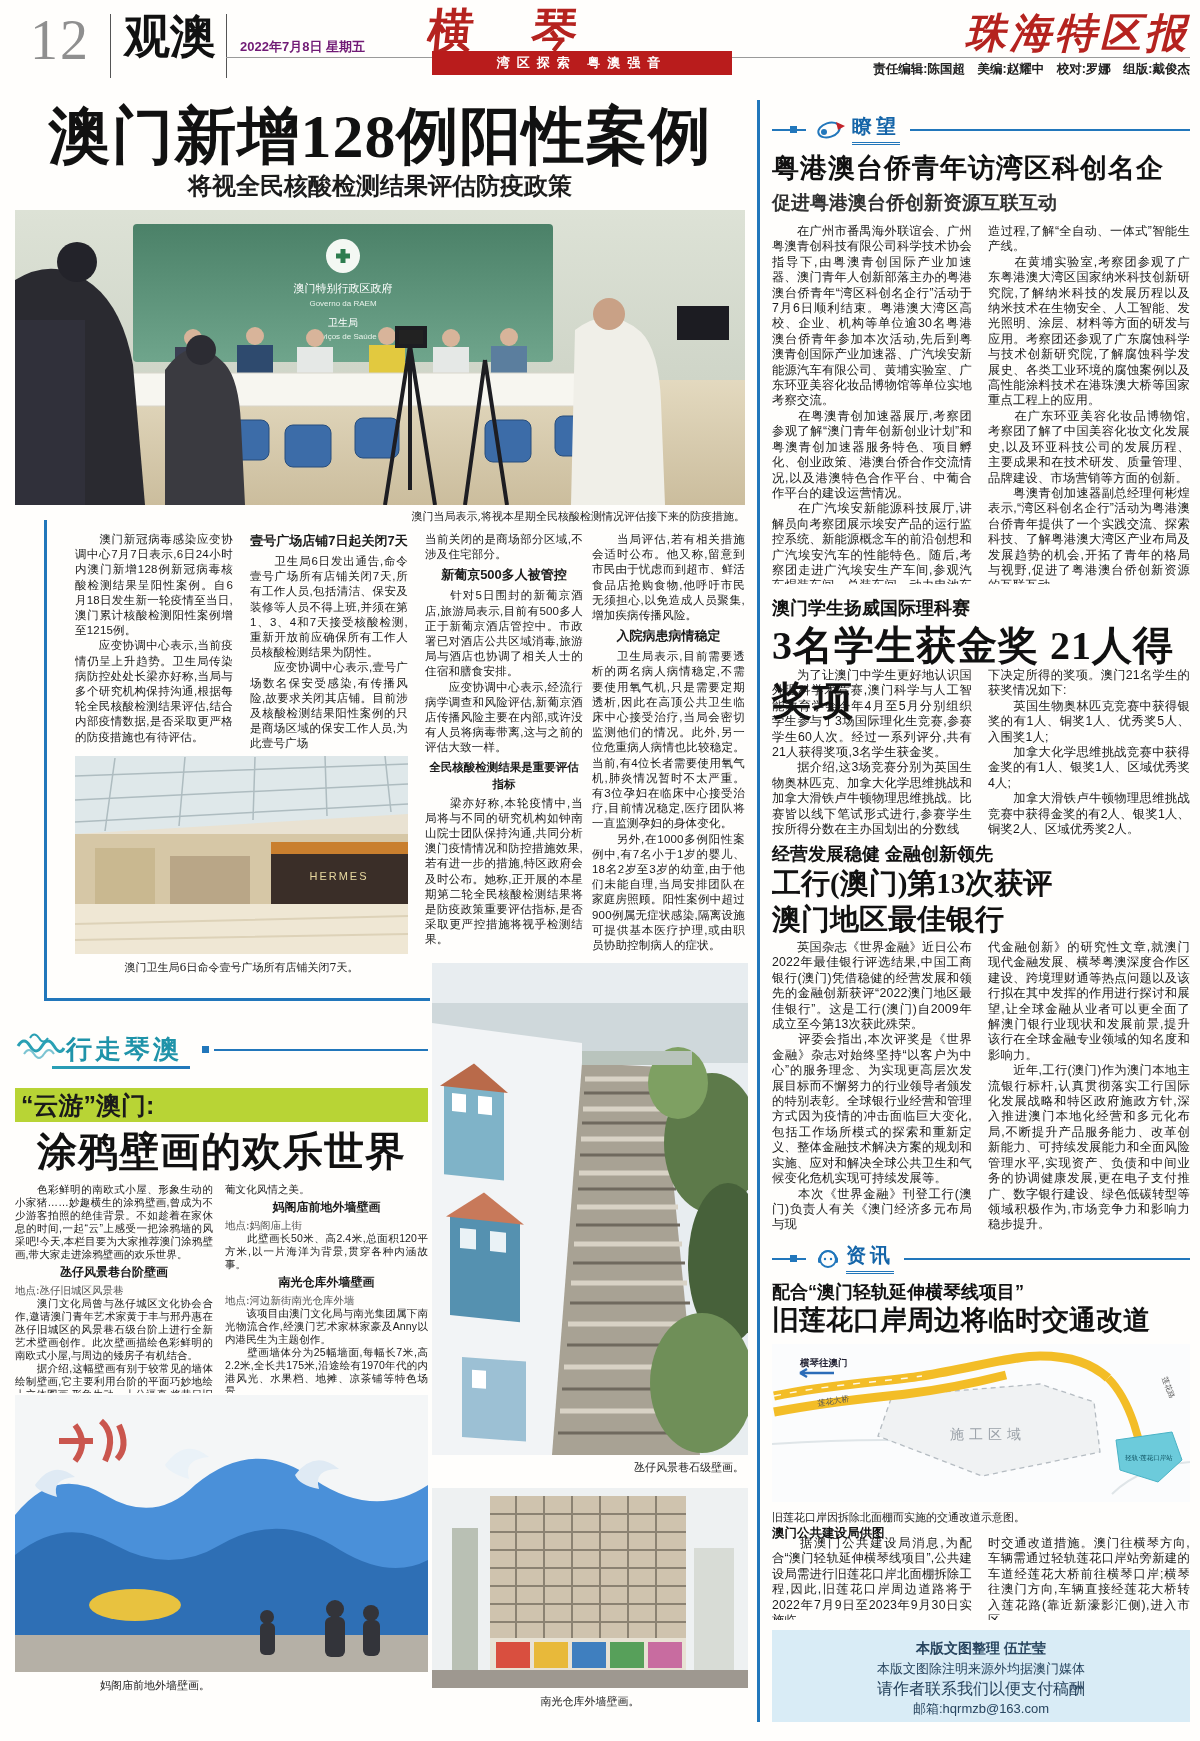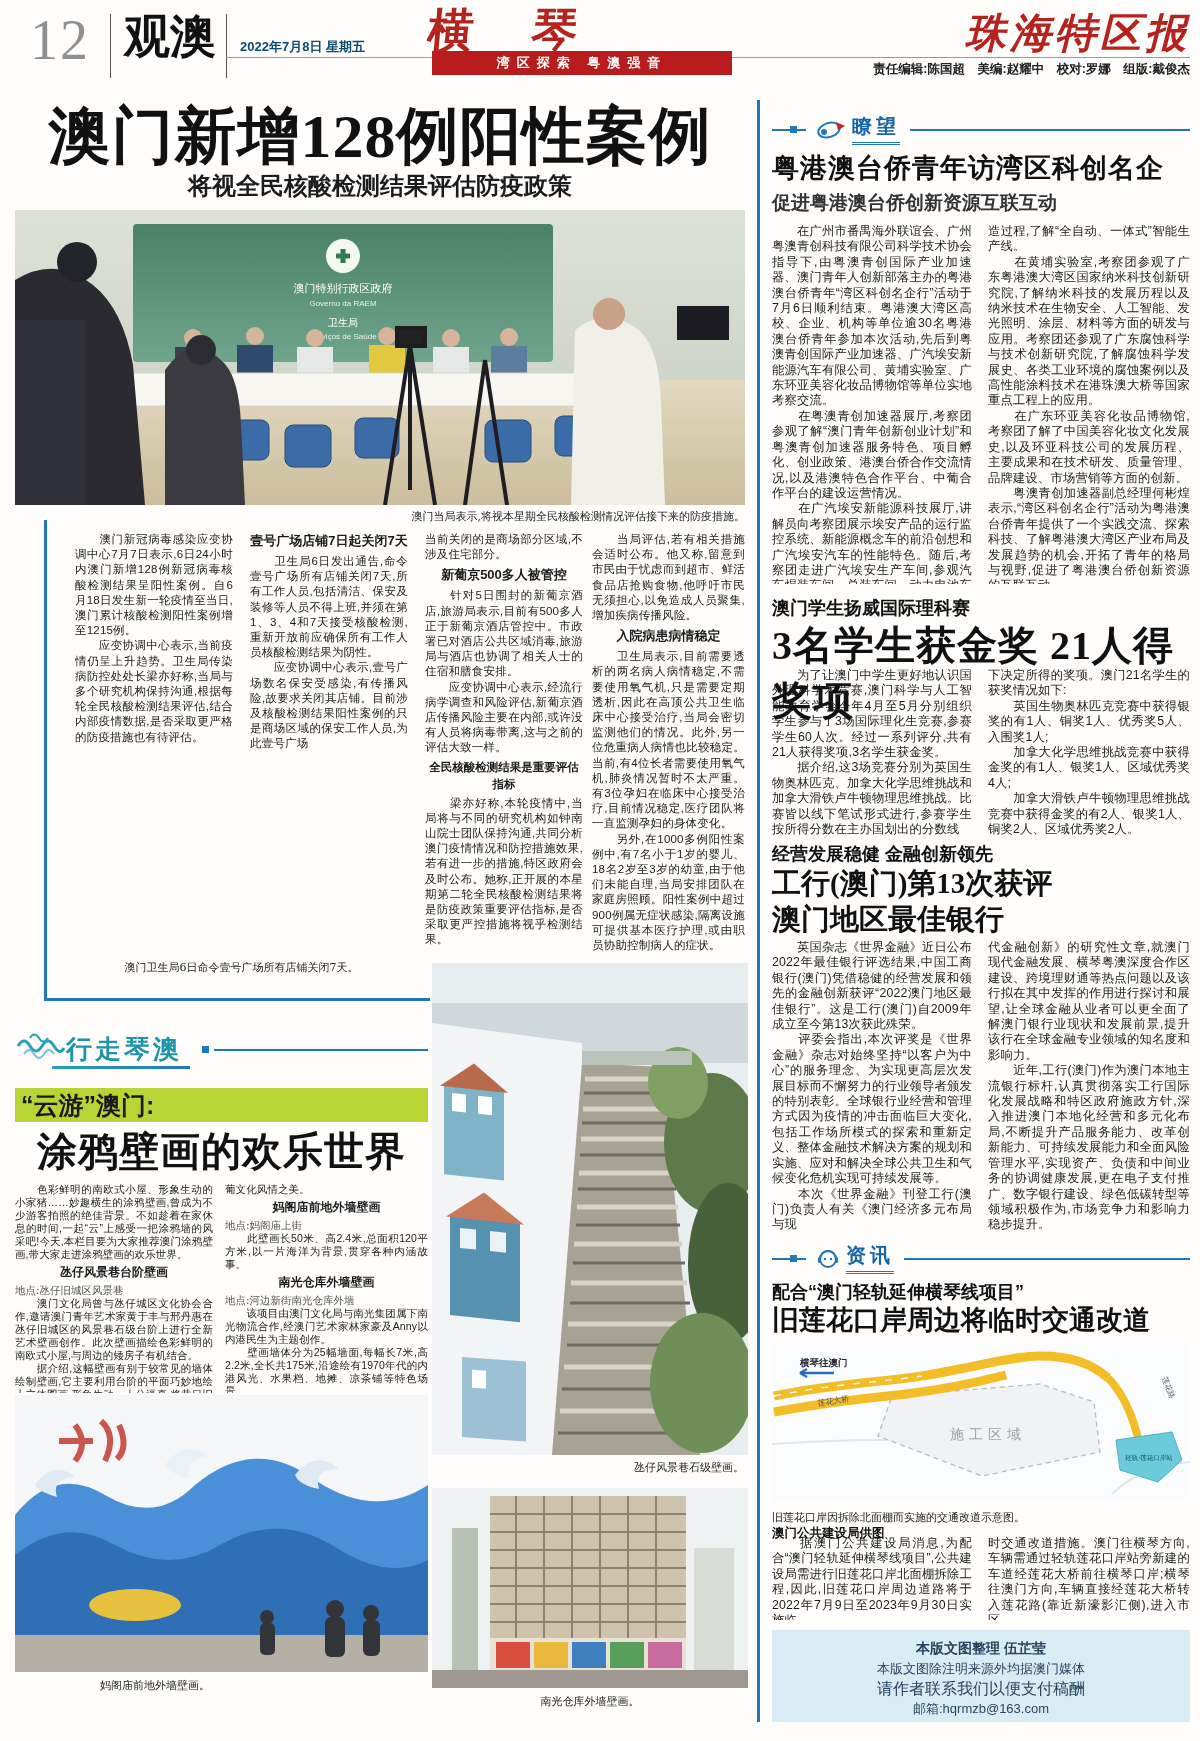--- a/index.html
+++ b/index.html
@@ -24,21 +24,21 @@
 </style>
 </head>
 <body>
 
 <div id="page">
 
   <div class="abs" style="left:30px;top:8px;font-size:56px;color:#8f8f8f;letter-spacing:2px;font-family:Liberation Serif, serif;">12</div>
   <div class="abs" style="left:110px;top:14px;width:1px;height:64px;background:#555;"></div>
   <div class="abs" style="left:124px;top:6px;font-size:46px;font-weight:bold;color:#111;">观澳</div>
   <div class="abs" style="left:226px;top:14px;width:1px;height:64px;background:#555;"></div>
-  <div class="abs" style="left:240px;top:38px;font-size:13px;font-weight:bold;color:#0c4a6e;">2022年7月8日 星期五</div>
+  <div class="abs" style="left:240px;top:38px;font-size:13px;font-weight:bold;color:#701a75;">2022年7月8日 星期五</div>
   <div class="abs" style="left:226px;top:57px;width:964px;height:1px;background:#9a9a9a;"></div>
 
   <div class="abs serif" style="left:428px;top:0px;width:278px;height:52px;font-size:46px;font-weight:900;color:#b5231f;letter-spacing:58px;overflow:hidden;transform:skewX(-5deg);">横琴潮</div>
   <div class="abs" style="left:432px;top:51px;width:300px;height:24px;background:#b91c1c;display:flex;align-items:center;justify-content:center;">
     <span style="color:#fff;font-size:13px;font-weight:bold;letter-spacing:7px;">湾区探索 粤澳强音</span>
   </div>
   <div class="abs serif" style="left:935px;top:6px;width:255px;font-size:41px;font-weight:900;color:#b5231f;font-style:italic;letter-spacing:4px;text-align:right;">珠海特区报</div>
   <div class="abs" style="left:700px;top:61px;width:490px;font-size:12.5px;font-weight:bold;color:#222;text-align:right;">责任编辑:陈国超　美编:赵耀中　校对:罗娜　组版:戴俊杰</div>
 
   <div class="abs serif" style="left:15px;top:94px;width:730px;text-align:center;font-size:62px;font-weight:900;letter-spacing:1px;color:#111;">澳门新增128例阳性案例</div>
@@ -135,20 +135,38 @@
     <div class="bodytxt just pre">　　梁亦好称,本轮疫情中,当局将与不同的研究机构如钟南山院士团队保持沟通,共同分析澳门疫情情况和防控措施效果,若有进一步的措施,特区政府会及时公布。她称,正开展的本星期第二轮全民核酸检测结果将是防疫政策重要评估指标,是否采取更严控措施将视乎检测结果。</div>
   </div>
 
   <div class="abs" style="left:592px;top:532px;width:153px;height:430px;overflow:hidden;">
     <div class="bodytxt just pre">　　当局评估,若有相关措施会适时公布。他又称,留意到市民由于忧虑而到超市、鲜活食品店抢购食物,他呼吁市民无须担心,以免造成人员聚集,增加疾病传播风险。</div>
     <div class="colhead">入院病患病情稳定</div>
     <div class="bodytxt just pre">　　卫生局表示,目前需要透析的两名病人病情稳定,不需要使用氧气机,只是需要定期透析,因此在高顶公共卫生临床中心接受治疗,当局会密切监测他们的情况。此外,另一位危重病人病情也比较稳定。当前,有4位长者需要使用氧气机,肺炎情况暂时不太严重。有3位孕妇在临床中心接受治疗,目前情况稳定,医疗团队将一直监测孕妇的身体变化。
 　　另外,在1000多例阳性案例中,有7名小于1岁的婴儿、18名2岁至3岁的幼童,由于他们未能自理,当局安排团队在家庭房照顾。阳性案例中超过900例属无症状感染,隔离设施可提供基本医疗护理,或由职员协助控制病人的症状。</div>
   </div>
 
+  <div class="abs photo" style="left:75px;top:756px;width:333px;height:198px;">
+    <svg width="333" height="198" viewBox="0 0 333 198">
+      <rect width="333" height="198" fill="#e9e2d2"></rect>
+      <polygon points="0,0 333,0 333,58 0,78" fill="#dfe8ea"></polygon>
+      <g stroke="#aebcc0" stroke-width="1.5">
+        <path d="M0,20 L333,8 M0,44 L333,28 M0,66 L333,48" fill="none"></path>
+        <path d="M40,2 L30,75 M110,1 L104,70 M180,1 L178,64 M250,0 L252,60 M310,0 L316,56" fill="none"></path>
+      </g>
+      <rect x="0" y="78" width="333" height="70" fill="#d6c7a6"></rect>
+      <rect x="196" y="86" width="137" height="68" fill="#3a2e28"></rect>
+      <rect x="196" y="86" width="137" height="12" fill="#c97f2e"></rect>
+      <text x="264" y="124" text-anchor="middle" font-size="11" letter-spacing="2" fill="#e8d9a0">HERMES</text>
+      <rect x="20" y="92" width="60" height="60" fill="#c9b890"></rect>
+      <rect x="95" y="100" width="80" height="50" fill="#b9a687"></rect>
+      <rect x="0" y="148" width="333" height="50" fill="#efe7d4"></rect>
+      <path d="M0,168 L333,160 M0,184 L333,178" stroke="#ddd2b8" stroke-width="2"></path>
+    </svg>
+  </div>
   <div class="abs kai caption" style="left:75px;top:960px;width:333px;text-align:center;">澳门卫生局6日命令壹号广场所有店铺关闭7天。</div>
 
   <div class="abs bluerule" style="left:757px;top:100px;width:2.5px;height:1622px;"></div>
 
   <div class="abs bluerule" style="left:772px;top:129px;width:418px;height:1.5px;"></div>
   <div class="abs" style="left:790px;top:126px;width:7px;height:7px;background:#2277bb;"></div>
   <div class="abs badgebox" style="left:806px;top:110px;height:38px;">
     <svg width="30" height="22" viewBox="0 0 30 22">
       <ellipse cx="13" cy="12" rx="11" ry="7" fill="none" stroke="#2277bb" stroke-width="2" transform="rotate(-18 13 12)"></ellipse>
       <polygon points="20,4 29,8 22,12" fill="#c3232a"></polygon>

